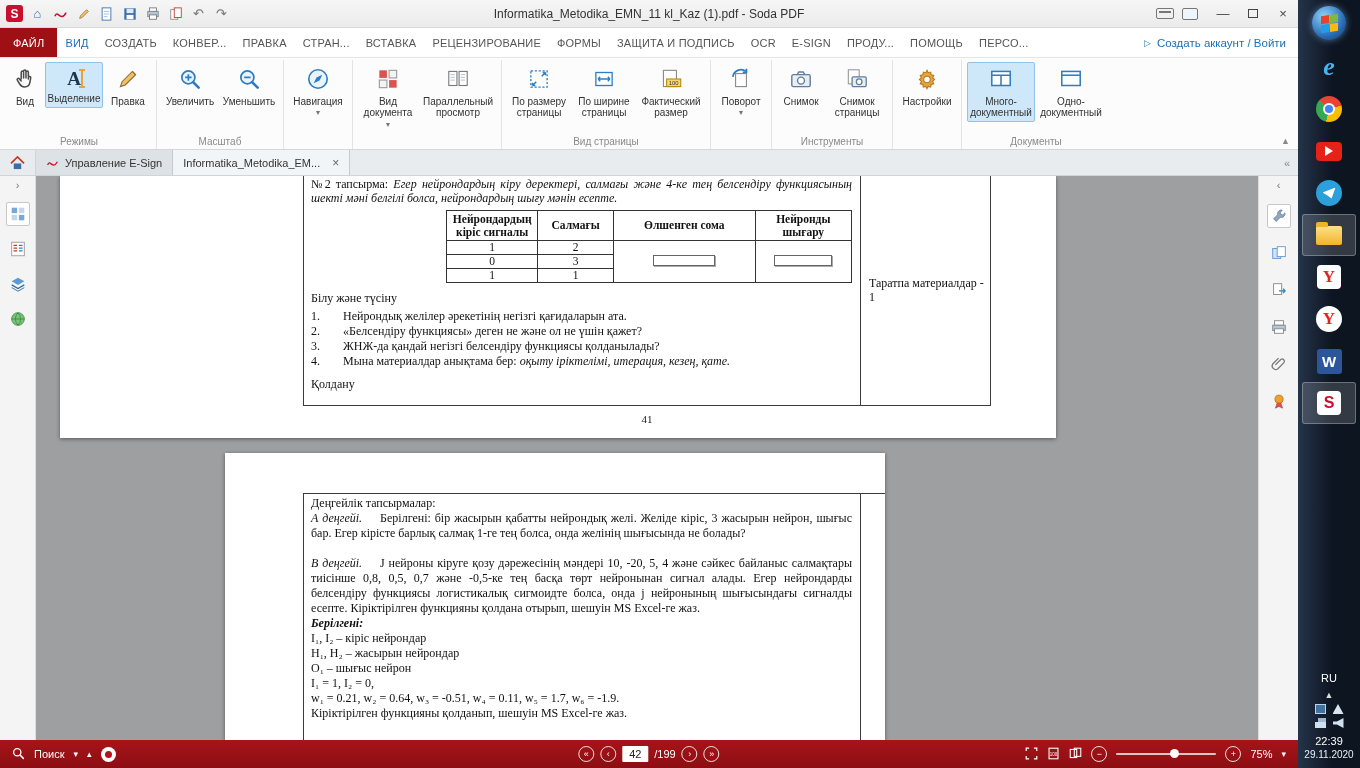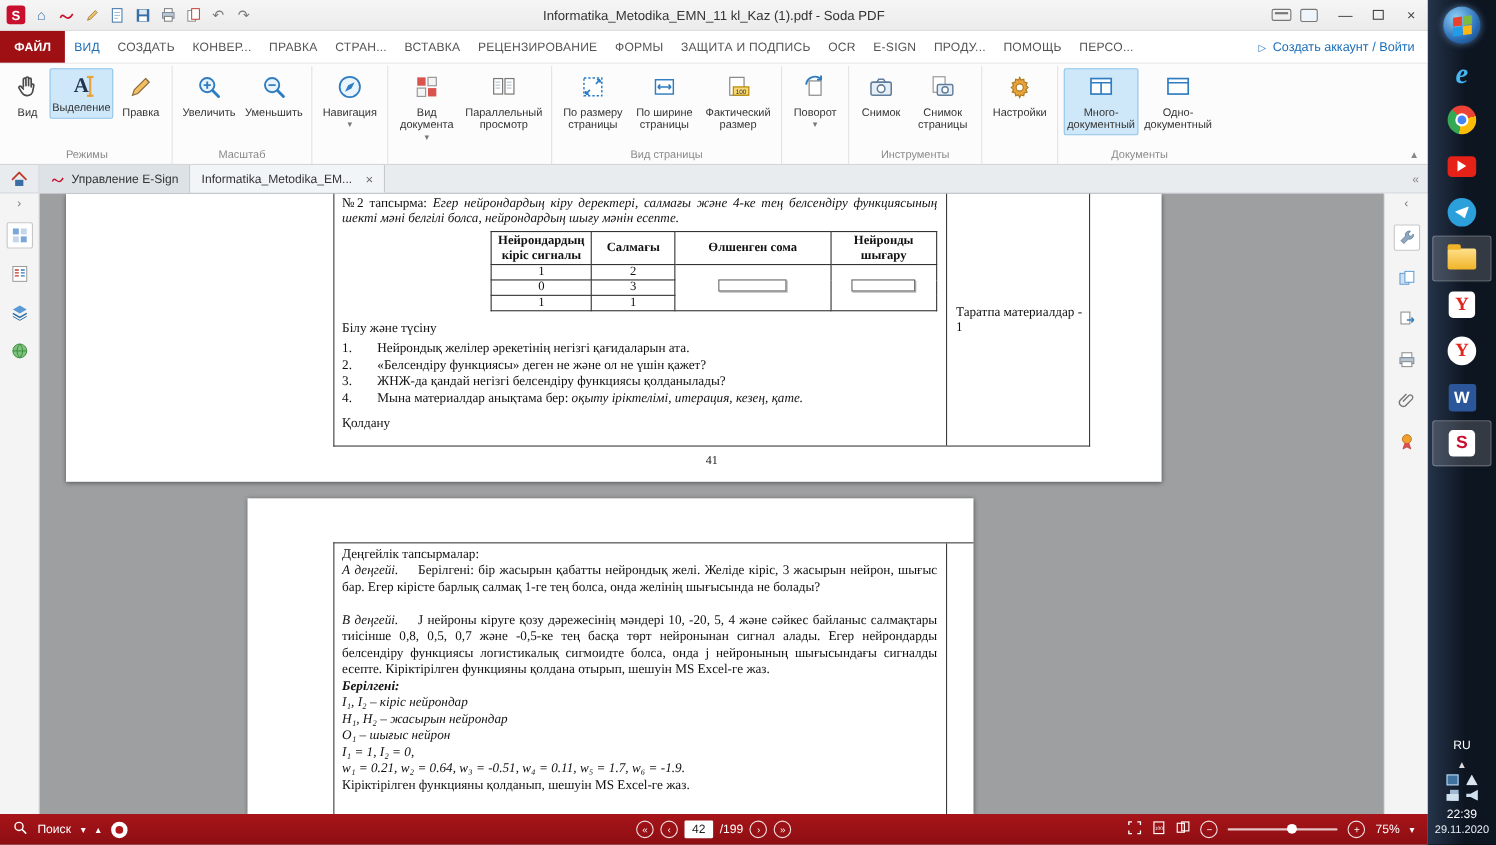--- a/index.html
+++ b/index.html
@@ -15,21 +15,21 @@
 .tb-title{position:absolute;left:0;right:0;text-align:center;font-size:12px;color:#333}
 .tb-controls{margin-left:auto;display:flex;align-items:center;z-index:2}
 .wc{width:30px;height:27px;display:flex;align-items:center;justify-content:center;font-size:13px;color:#444}
 .kb-ic{width:18px;height:11px;border:1px solid #777;border-radius:2px;margin-right:8px;position:relative}
 .kb-ic::after{content:"";position:absolute;left:2px;top:2px;right:2px;height:2px;background:#777}
 .mon-ic{width:16px;height:12px;border:1px solid #777;border-radius:2px;margin-right:10px;background:#eef5fb}
 .max-ic{width:10px;height:9px;border:1px solid #444}
 
 .menubar{flex:0 0 30px;background:#fff;border-bottom:1px solid #e5e5e5;display:flex;align-items:stretch;font-size:11px}
 .mitem{display:flex;align-items:center;padding:0 8px;color:#555;letter-spacing:.2px;white-space:nowrap}
-.mitem.file{background:#9e1014;color:#fff;font-weight:bold;padding:0 13px}
+.mitem.file{background:#9e1014;color:#fff;font-weight:normal;padding:0 13px}
 .mitem.active{color:#1d6fb8}
 .account{margin-left:auto;display:flex;align-items:center;gap:6px;color:#1d6fb8;padding-right:12px;font-size:11.5px}
 .acct-arrow{font-size:9px;color:#1d6fb8}
 
 .ribbon{flex:0 0 92px;background:#fcfcfc;border-bottom:1px solid #d6d6d6;display:flex;align-items:stretch;padding:2px 0 0 2px;position:relative}
 .rgroup{display:flex;flex-direction:column;justify-content:space-between;border-right:1px solid #e3e3e3;padding:2px 5px 0}
 .rbtns{display:flex;align-items:flex-start;gap:2px}
 .rbtn{border:1px solid transparent;border-radius:2px;display:flex;flex-direction:column;align-items:center;gap:1px;padding:3px 2px 2px;font-size:10px;color:#333;text-align:center;line-height:1.15;cursor:default}
 .rbtn.active{background:#cfe8f9;border-color:#8fc3e9}
 .ric{width:26px;height:26px;flex:0 0 26px}
@@ -74,21 +74,21 @@
 .ntable td{height:13px}
 .ntable th.c1{width:92px}.ntable th.c2{width:78px}.ntable th.c3{width:150px}.ntable th.c4{width:100px}
 .field-cell{vertical-align:middle}
 .field-box{display:inline-block;width:62px;height:11px;background:#fff;border:1px solid #666;box-shadow:1px 1px 0 #aaa}
 .bold-head{font-weight:normal;line-height:14px;margin:8px 0 4px}
 .qitem{display:flex;line-height:15px}
 .qnum{flex:0 0 32px}
 .qitem i{font-style:italic}
 .p2p{line-height:15px;text-align:justify}
 .lvl{font-style:italic;margin-right:18px}
-.giv{font-style:italic;line-height:15px}
+.giv{line-height:15px}
 .spacer15{height:15px}
 .pagenum{position:absolute;left:243px;width:688px;top:237px;text-align:center;font-family:"Liberation Serif",serif;font-size:11px;color:#222}
 
 .statusbar{flex:0 0 28px;background:linear-gradient(#a71419,#8c0e12);display:flex;align-items:center;color:#fff;font-size:11px;position:relative;padding:0 12px}
 .sb-left{display:flex;align-items:center;gap:9px}
 .sb-center{position:absolute;left:50%;transform:translateX(-50%);display:flex;align-items:center;gap:6px}
 .sb-right{margin-left:auto;display:flex;align-items:center;gap:9px}
 .cbtn{width:16px;height:16px;border:1px solid rgba(255,255,255,.85);border-radius:50%;display:flex;align-items:center;justify-content:center;font-size:9px;color:#fff;line-height:1}
 .page-box{background:#fff;color:#222;min-width:26px;height:16px;display:flex;align-items:center;justify-content:center;padding:0 3px;border-radius:1px}
 .sl-track{width:100px;height:2px;background:rgba(255,255,255,.75);position:relative;border-radius:1px}

